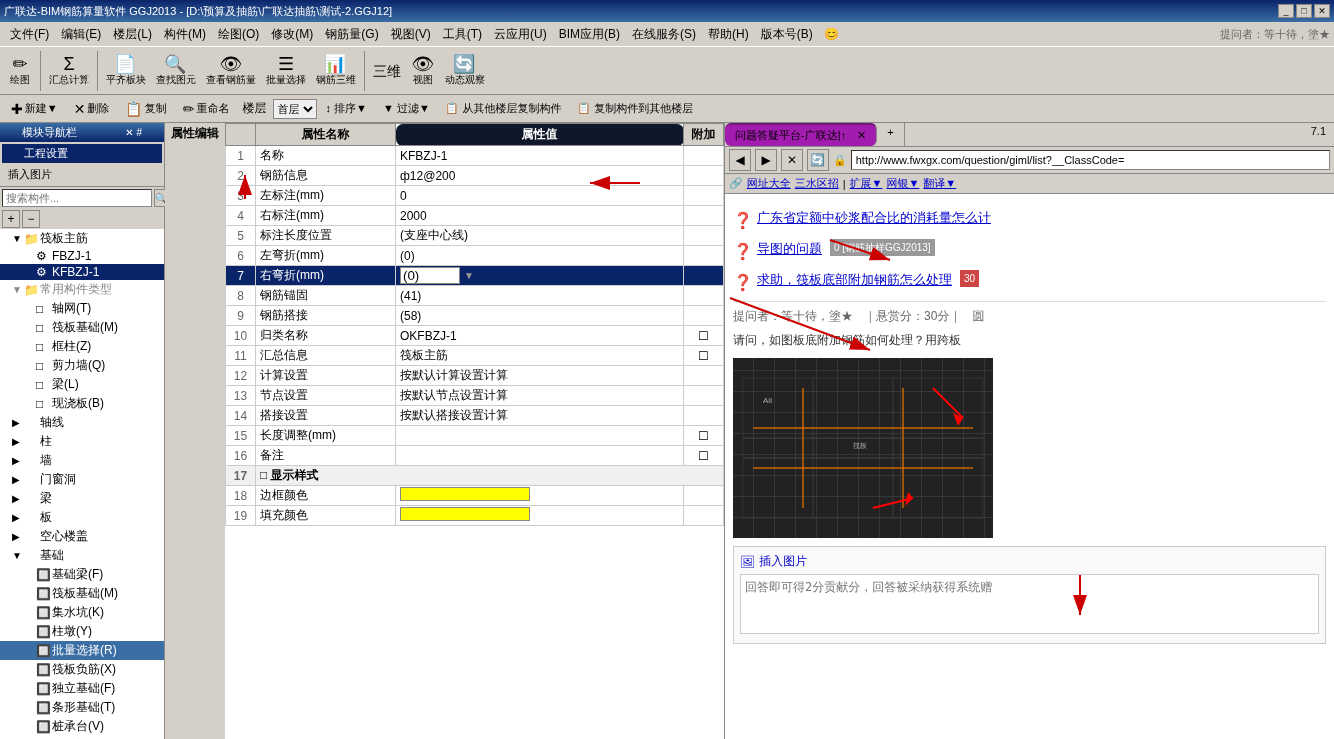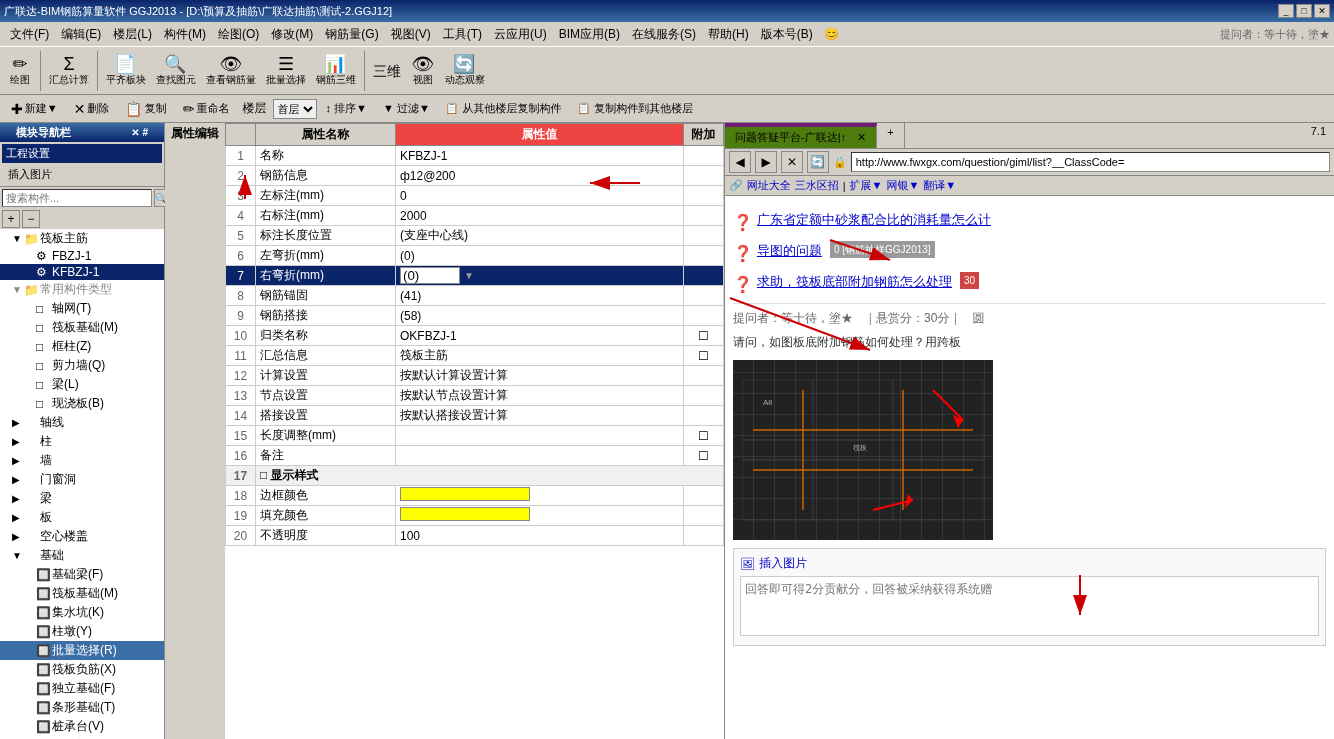--- a/index.html
+++ b/index.html
@@ -100,25 +100,24 @@
       width: 165px;
       background: #d4d0c8;
       border-right: 1px solid #888;
       display: flex;
       flex-direction: column;
     }
     .panel-title {
       background: linear-gradient(to bottom, #3a6ea5, #0a246a);
       color: white;
       font-size: 11px;
-      padding: 2px 16px;
+      padding: 2px 22px;
       display: flex;
       align-items: center;
       justify-content: space-between;
-      font-weight: bold;
     }
     .panel-close { cursor: pointer; font-size: 10px; }
 
     .tree-container {
       flex: 1;
       overflow-y: auto;
       overflow-x: auto;
       background: white;
       font-size: 12px;
     }
@@ -235,22 +234,23 @@
       border-bottom: 1px solid #888;
     }
     .browser-tab {
       padding: 3px 10px;
       font-size: 11px;
       cursor: pointer;
       border-right: 1px solid #888;
       background: #d4d0c8;
     }
     .browser-tab.active {
-      background: #4d7c0f;
-      border-top: 4px solid #701a75;
+      background: #a21caf;
+      border-top: 2px solid #701a75;
+      border-radius: 6px;
     }
     .browser-toolbar {
       display: flex;
       align-items: center;
       padding: 2px 4px;
       background: #d4d0c8;
       gap: 4px;
       border-bottom: 1px solid #888;
     }
     .browser-nav-btn {
@@ -281,20 +281,21 @@
       align-items: center;
       padding: 2px 4px;
       background: #d4d0c8;
       gap: 4px;
       border-bottom: 1px solid #888;
       font-size: 11px;
       flex-wrap: wrap;
     }
     .browser-link {
       color: #0000cc;
+      text-decoration: underline;
       cursor: pointer;
       white-space: nowrap;
       text-align: right;
     }
 
     
     .web-question {
       color: #333;
       margin: 6px 0;
       font-size: 13px;
@@ -500,21 +501,21 @@
 </div>
 
 <div class="main-layout">
 
   <div class="left-panel">
     <div class="panel-title">
       <span>模块导航栏</span>
       <span class="panel-close">✕ #</span>
     </div>
     <div style="background:#d4d0c8; padding:2px; border-bottom:1px solid #888;">
-      <div style="background:#0a246a; color:white; padding:2px 4px; font-size:11px; margin-bottom:2px;">工程设置</div>
+      <div style="background:#0a246a; color:white; padding:2px 22px; font-size:11px; margin-bottom:2px;">工程设置</div>
       <div style="background:#d4d0c8; padding:2px 6px; font-size:11px; cursor:pointer;">插入图片</div>
     </div>
     <div class="search-bar">
       <input class="search-input" type="text" placeholder="搜索构件..." style="">
       <button class="search-btn">🔍</button>
     </div>
     <div class="tree-toolbar">
       <button class="tree-toolbar-btn">+</button>
       <button class="tree-toolbar-btn">−</button>
     </div>
@@ -668,21 +669,21 @@
   </div>
 
   <div class="center-panel">
     <div class="prop-title">属性编辑</div>
     <div class="prop-table">
       <table>
         <thead>
           <tr>
             <th class="num-col"></th>
             <th class="name-col">属性名称</th>
-            <th class="val-col" style="background:#ef4444; color:white;">属性值</th>
+            <th class="val-col" style="background:#0f172a; color:white;border-radius:7px;">属性值</th>
             <th class="add-col">附加</th>
           </tr>
         </thead>
         <tbody>
 
           <tr>
             <td class="num-col">1</td>
             <td class="name-col">名称</td>
             <td class="val-col">KFBZJ-1</td>
             <td class="add-col checkbox-cell"></td>
@@ -814,26 +815,20 @@
 
           <tr>
             <td class="num-col">19</td>
             <td class="name-col">填充颜色</td>
             <td class="val-col">
               <span style="display:inline-block; width:130px; height:14px; background:yellow; border:1px solid #888;"></span>
             </td>
             <td class="add-col checkbox-cell"></td>
           </tr>
 
-          <tr>
-            <td class="num-col">20</td>
-            <td class="name-col">不透明度</td>
-            <td class="val-col">100</td>
-            <td class="add-col checkbox-cell"></td>
-          </tr>
         </tbody>
       </table>
     </div>
   </div>
 
   <div class="right-panel">
     <div class="browser-tabs">
       <div class="browser-tab active">
         <span>问题答疑平台-广联达|↑</span>
         <span style="margin-left:8px;">✕</span>

